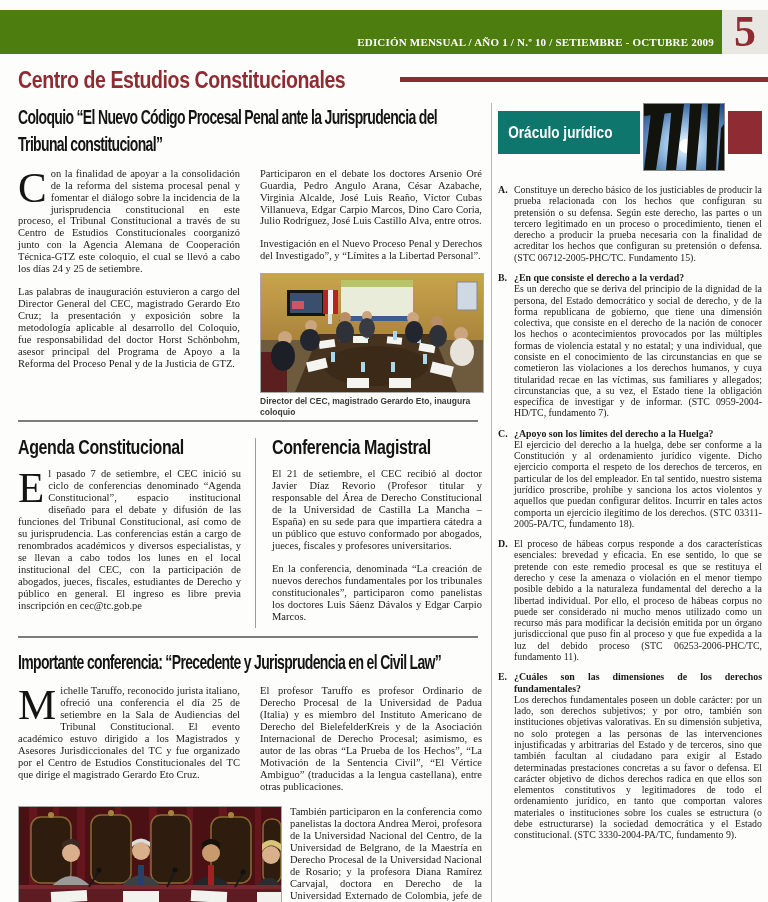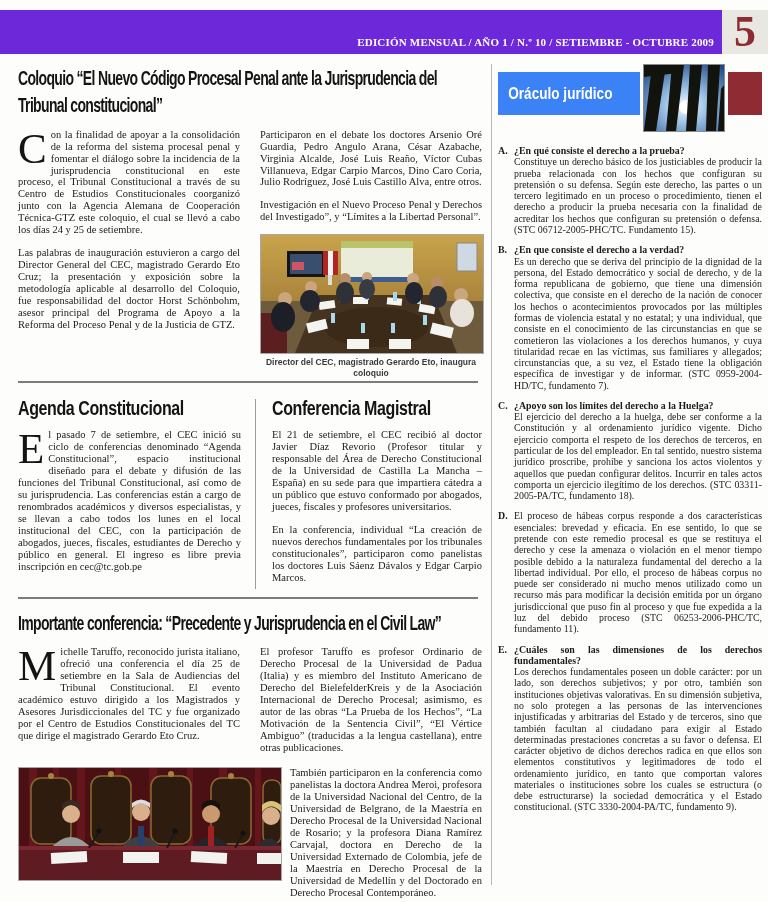--- a/index.html
+++ b/index.html
@@ -1,21 +1,21 @@
 <!DOCTYPE html>
 <html><head>
 <meta charset="utf-8">
 <style>
   html,body{margin:0;padding:0;}
   body{width:768px;height:902px;background:#fdfdfc;overflow:hidden;font-family:"Liberation Serif",serif;}
   .page{position:relative;width:768px;height:902px;overflow:hidden;}
 
   
   .band{display:flex;height:44px;margin-top:10px;}
-  .band-red{flex:1;background:#6d28d9;display:flex;align-items:flex-end;justify-content:flex-end;padding:0 8px 6px 0;}
+  .band-red{flex:1;background:#4d7c0f;display:flex;align-items:flex-end;justify-content:flex-end;padding:0 8px 6px 0;}
   .edition{color:#fff;font:bold 11px "Liberation Serif",serif;letter-spacing:.2px;}
   .band-num{width:46px;background:#e9e7e2;display:flex;align-items:center;justify-content:center;
             color:#8e2b33;font:bold 44px/1 "Liberation Serif",serif;}
 
   
   .masthead{position:relative;margin:13px 0 0 18px;height:26px;}
   .masthead-title{display:inline-block;white-space:nowrap;transform:scaleX(.85);transform-origin:0 50%;
             font:bold 23px "Liberation Sans",sans-serif;letter-spacing:-.5px;color:#8e2b33;}
   .masthead-rule{position:absolute;left:382px;right:0;top:10px;height:5px;background:#8e2b33;}
 
@@ -31,38 +31,38 @@
   .sec-title{font:bold 20px "Liberation Sans",sans-serif;letter-spacing:-.5px;color:#141414;
              white-space:nowrap;transform:scaleX(.8);transform-origin:0 0;margin:4px 0 9px;}
 
   
   .cols{display:flex;gap:20px;}
   .col{width:222px;flex:none;font-size:10.5px;line-height:1.14;text-align:justify;color:#1b1b1b;}
   .col p{margin:0 0 11px;}
   .dropcap{float:left;font:400 43px/.8 "Liberation Serif",serif;margin:3px 4px 0 0;color:#141414;}
 
   .photo-frame{border:1px solid #a8a8a8;display:block;}
-  .caption{font:bold 8.5px/1.3 "Liberation Sans",sans-serif;color:#3a3a3a;text-align:center;margin-top:3px;}
+  .caption{font:bold 8.5px/1.3 "Liberation Sans",sans-serif;color:#3a3a3a;text-align:left;margin-top:3px;}
 
   .hrule{height:2px;background:#7c7c7c;margin:2px 4px 10px 0;}
 
   .two-sections{display:flex;}
   .sec-a{width:223px;flex:none;}
   .sec-sep{width:1px;background:#9c9c9c;margin:6px 16px 6px 14px;}
   .sec-b{flex:1;min-width:0;}
   .sec-body{font-size:10.5px;line-height:1.14;text-align:justify;color:#1b1b1b;}
   .sec-body p{margin:0 0 11px;}
 
   .s3-rowB{display:flex;gap:10px;margin-top:2px;}
   .s3-photo{width:262px;flex:none;}
   .s3-text{flex:1;min-width:0;font-size:10.5px;line-height:1.14;text-align:justify;color:#1b1b1b;}
 
   
   .side-header{position:relative;height:66px;margin-top:6px;}
-  .oraculo-box{position:absolute;left:0;top:8px;width:142px;height:43px;background:#3b82f6;display:flex;align-items:center;}
+  .oraculo-box{position:absolute;left:0;top:8px;width:142px;height:43px;background:#0f766e;display:flex;align-items:center;}
   .oraculo-title{font:bold 16px "Liberation Sans",sans-serif;color:#fff;white-space:nowrap;
                  transform:scaleX(.85);transform-origin:0 50%;padding-left:12px;}
   .col-photo{position:absolute;left:145px;top:0;width:80px;height:66px;border:1px solid #8a8a8a;}
   .side-bar-right{position:absolute;left:230px;right:0;top:8px;height:43px;background:#8e2b33;}
 
   .qa{margin-top:15px;}
   .qa-item{display:flex;margin-bottom:9px;font-size:9.9px;line-height:1.14;color:#1b1b1b;}
   .qa-label{width:16px;flex:none;font-weight:bold;}
   .qa-body{flex:1;min-width:0;text-align:justify;}
   .qa-q{font-weight:bold;}
@@ -72,20 +72,24 @@
 
 <div class="page">
 
   <div class="band">
     <div class="band-red">
       <span class="edition">EDICIÓN MENSUAL / AÑO 1 / N.º 10 / SETIEMBRE - OCTUBRE 2009</span>
     </div>
     <div class="band-num">5</div>
   </div>
 
+  <div class="masthead">
+    <span class="masthead-title">Centro de Estudios Constitucionales</span>
+    <div class="masthead-rule"></div>
+  </div>
 
   <div class="content">
 
     <div class="main">
 
       <div class="big-title">Coloquio “El Nuevo Código Procesal Penal ante la Jurisprudencia del Tribunal constitucional”</div>
 
       <div class="cols">
         <div class="col">
           <p><span class="dropcap">C</span><span>on la finalidad de apoyar a la consolidación de la reforma del sistema procesal penal y fomentar el diálogo sobre la incidencia de la jurisprudencia constitucional en este proceso, el Tribunal Constitucional a través de su Centro de Estudios Constitucionales coorganizó junto con la Agencia Alemana de Cooperación Técnica-GTZ este coloquio, el cual se llevó a cabo los días 24 y 25 de setiembre.</span></p>
@@ -166,21 +170,21 @@
           <div class="sec-title">Agenda Constitucional</div>
           <div class="sec-body">
             <p><span class="dropcap">E</span><span>l pasado 7 de setiembre, el CEC inició su ciclo de conferencias denominado “Agenda Constitucional”, espacio institucional diseñado para el debate y difusión de las funciones del Tribunal Constitucional, así como de su jurisprudencia. Las conferencias están a cargo de renombrados académicos y diversos especialistas, y se llevan a cabo todos los lunes en el local institucional del CEC, con la participación de abogados, jueces, fiscales, estudiantes de Derecho y público en general. El ingreso es libre previa inscripción en cec@tc.gob.pe</span></p>
           </div>
         </div>
         <div class="sec-sep"></div>
         <div class="sec-b">
           <div class="sec-title">Conferencia Magistral</div>
           <div class="sec-body">
             <p>El 21 de setiembre, el CEC recibió al doctor Javier Díaz Revorio (Profesor titular y responsable del Área de Derecho Constitucional de la Universidad de Castilla La Mancha – España) en su sede para que impartiera cátedra a un público que estuvo conformado por abogados, jueces, fiscales y profesores universitarios.</p>
-            <p>En la conferencia, individual “La creación de nuevos derechos fundamentales por los tribunales constitucionales”, participaron como panelistas los doctores Luis Sáenz Dávalos y Edgar Carpio Marcos.</p>
+            <p>En la conferencia, denominada “La creación de nuevos derechos fundamentales por los tribunales constitucionales”, participaron como panelistas los doctores Luis Sáenz Dávalos y Edgar Carpio Marcos.</p>
           </div>
         </div>
       </div>
 
       <div class="hrule"></div>
 
       <div>
         <div class="big-title">Importante conferencia: “Precedente y Jurisprudencia en el Civil Law”</div>
         <div class="cols">
           <div class="col">
@@ -288,21 +292,20 @@
           </g>
         </svg>
         <div class="side-bar-right"></div>
       </div>
 
       <div class="qa">
 
         <div class="qa-item">
           <div class="qa-label">A.</div>
           <div class="qa-body">
-            <div class="qa-q">¿En qué consiste el derecho a la prueba?</div>
             <div class="qa-a">Constituye un derecho básico de los justiciables de producir la prueba relacionada con los hechos que configuran su pretensión o su defensa. Según este derecho, las partes o un tercero legitimado en un proceso o procedimiento, tienen el derecho a producir la prueba necesaria con la finalidad de acreditar los hechos que configuran su pretensión o defensa. (STC 06712-2005-PHC/TC. Fundamento 15).</div>
           </div>
         </div>
 
         <div class="qa-item">
           <div class="qa-label">B.</div>
           <div class="qa-body">
             <div class="qa-q">¿En que consiste el derecho a la verdad?</div>
             <div class="qa-a">Es un derecho que se deriva del principio de la dignidad de la persona, del Estado democrático y social de derecho, y de la forma republicana de gobierno, que tiene una dimensión colectiva, que consiste en el derecho de la nación de conocer los hechos o acontecimientos provocados por las múltiples formas de violencia estatal y no estatal; y una individual, que consiste en el conocimiento de las circunstancias en que se cometieron las violaciones a los derechos humanos, y cuya titularidad recae en las víctimas, sus familiares y allegados; circunstancias que, a su vez, el Estado tiene la obligación específica de  investigar y de informar. (STC  0959-2004-HD/TC, fundamento 7).</div>
           </div>

